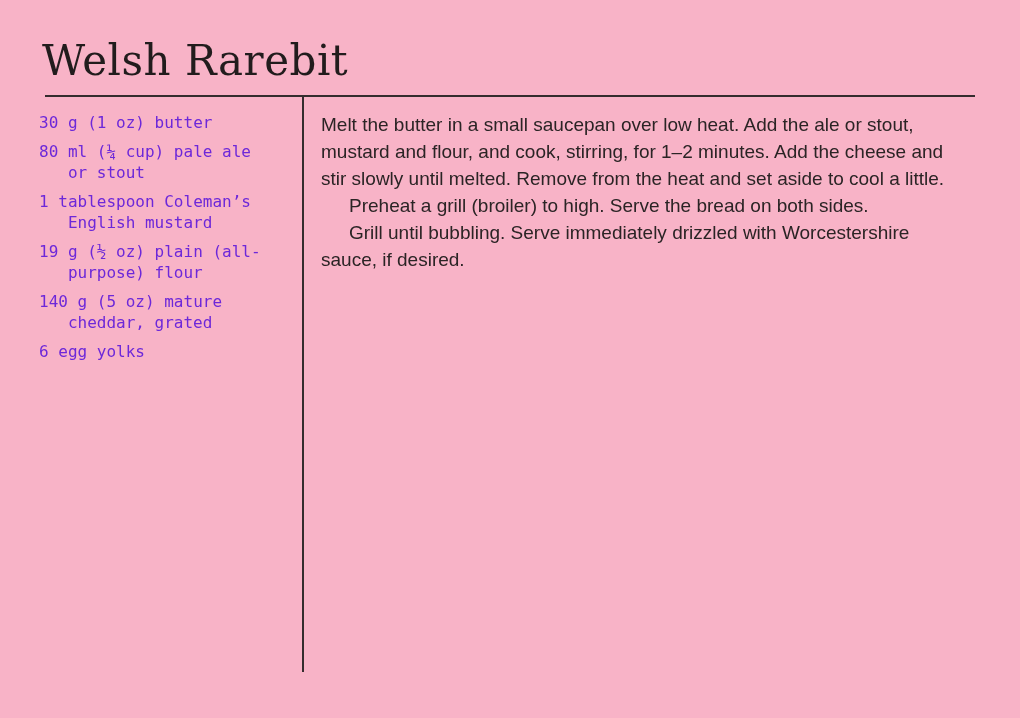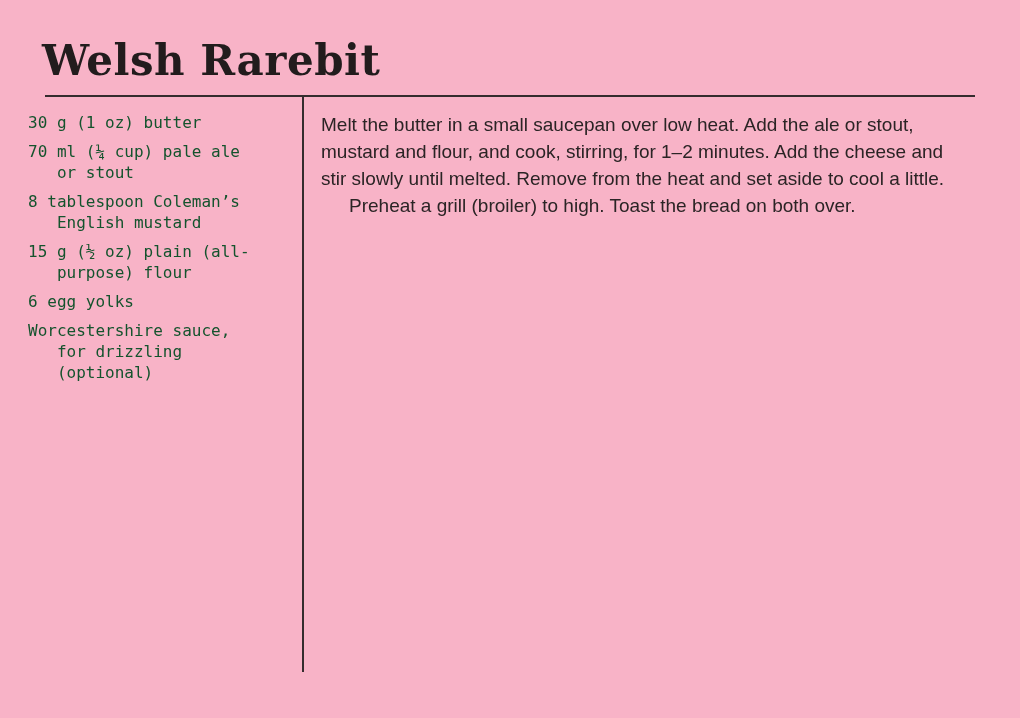--- a/index.html
+++ b/index.html
@@ -13,42 +13,42 @@
     position:relative;
     width:1020px;height:718px;
     background:var(--bg);
     overflow:hidden;
     font-family:"Liberation Sans",sans-serif;
     color:var(--ink);
   }
   .title{
     position:absolute;left:42px;top:40px;margin:0;
     font-family:"DejaVu Serif",serif;
-    font-weight:700;
+    font-weight:400;
     font-size:42px;line-height:42px;
     letter-spacing:0.5px;
     color:#221c1d;
     white-space:nowrap;
   }
   .hrule{
     position:absolute;left:45px;top:95px;
     width:930px;height:2px;
     background:var(--rule);
   }
   .vrule{
     position:absolute;left:302px;top:96px;
     width:2px;height:576px;
     background:var(--rule);
   }
   .ingredients{
-    position:absolute;left:28px;top:112px;
+    position:absolute;left:39px;top:112px;
     width:226px;
     font-family:"DejaVu Sans Mono",monospace;
     font-size:16px;line-height:21px;
-    color:#14532d;
+    color:#6d28d9;
   }
   .ingredients p.ing{
     margin:0 0 8px 0;
     padding-left:3ch;
     text-indent:-3ch;
   }
   .method{
     position:absolute;left:321px;top:111px;
     width:640px;
     font-size:19px;line-height:27px;
@@ -59,23 +59,24 @@
 </style>
 </head>
 <body>
 
 <div class="page">
   <h1 class="title">Welsh Rarebit</h1>
   <div class="hrule"></div>
   <div class="vrule"></div>
   <div class="ingredients" id="ingredients">
       <p class="ing">30 g (1 oz) butter</p>
-      <p class="ing">70 ml (¼ cup) pale ale or stout</p>
-      <p class="ing">8 tablespoon Coleman’s English mustard</p>
-      <p class="ing">15 g (½ oz) plain (all-purpose) flour</p>
+      <p class="ing">80 ml (¼ cup) pale ale or stout</p>
+      <p class="ing">1 tablespoon Coleman’s English mustard</p>
+      <p class="ing">19 g (½ oz) plain (all-purpose) flour</p>
+      <p class="ing">140 g (5 oz) mature cheddar, grated</p>
       <p class="ing">6 egg yolks</p>
-      <p class="ing">Worcestershire sauce, for drizzling (optional)</p>
     </div>
   <div class="method" id="method">
       <p class="para">Melt the butter in a small saucepan over low heat. Add the ale or stout, mustard and flour, and cook, stirring, for 1–2 minutes. Add the cheese and stir slowly until melted. Remove from the heat and set aside to cool a little.</p>
-      <p class="para indent">Preheat a grill (broiler) to high. Toast the bread on both over.</p>
+      <p class="para indent">Preheat a grill (broiler) to high. Serve the bread on both sides.</p>
+      <p class="para indent">Grill until bubbling. Serve immediately drizzled with Worcestershire sauce, if desired.</p>
     </div>
 </div>
 
 </body></html>

